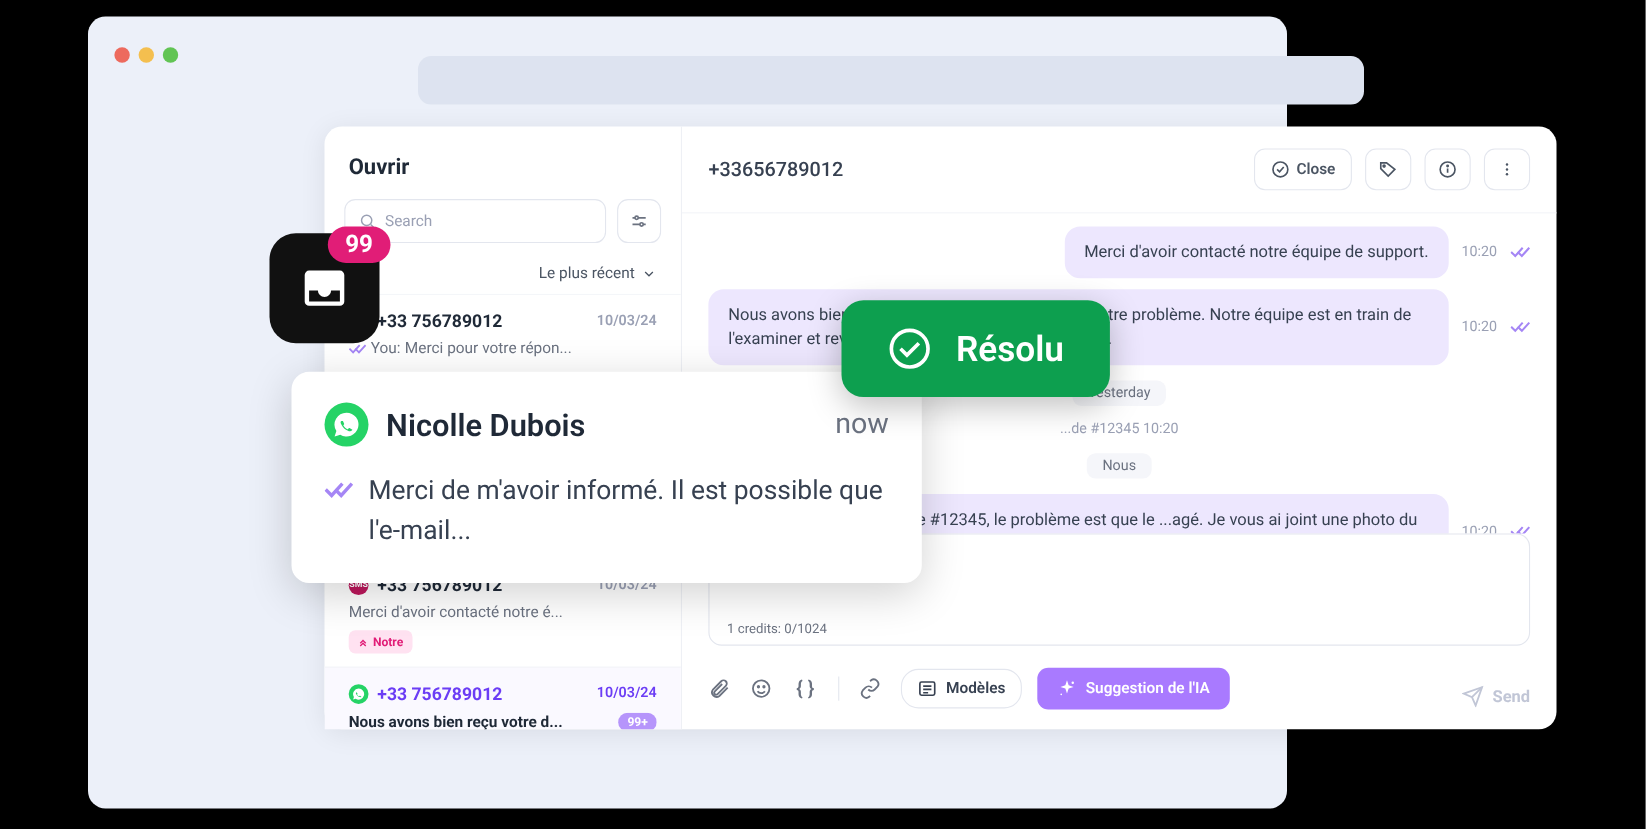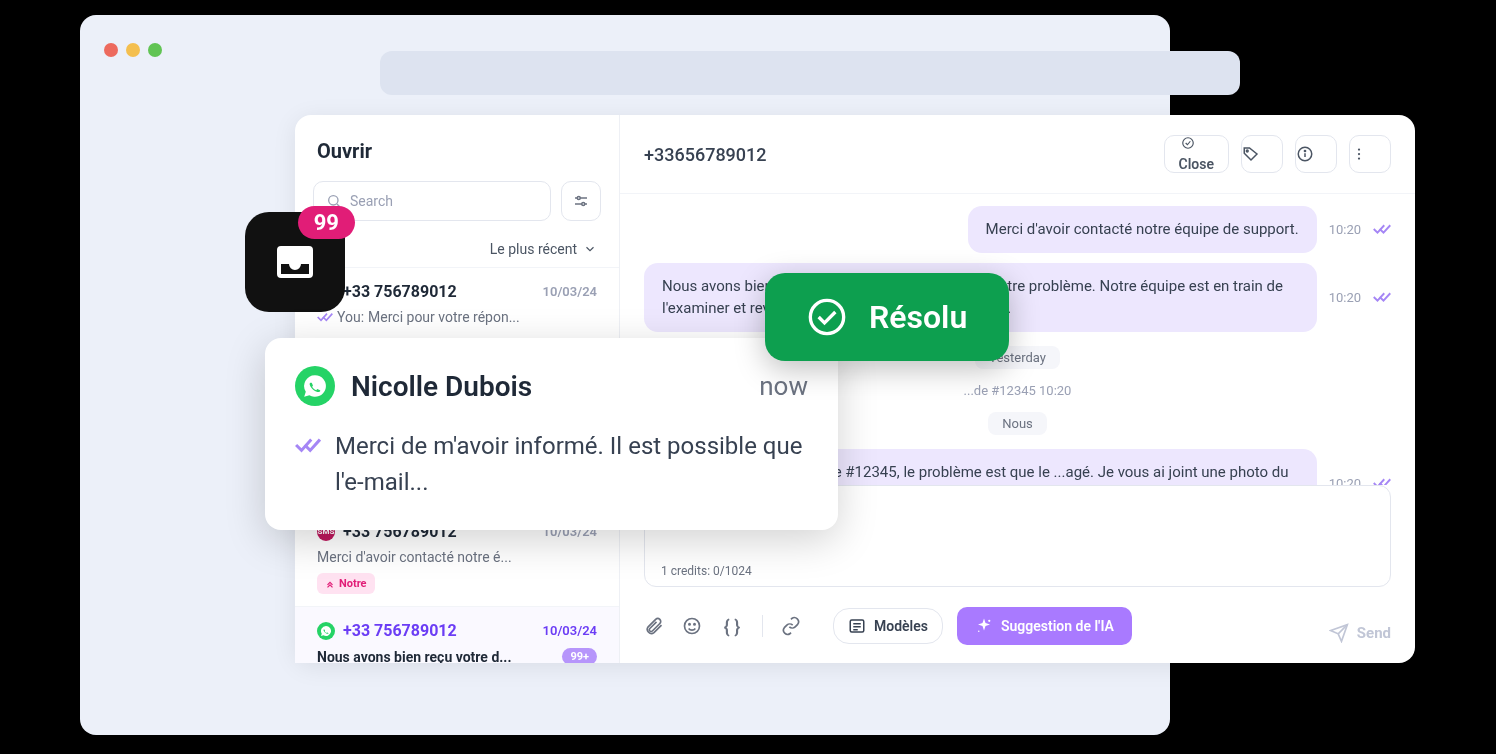--- a/index.html
+++ b/index.html
@@ -37,39 +37,39 @@
 .pill.high { background: #ffe2f1; color: #e11d77; }
 .badge-count { background: #b695fb; color: #fff; font-size: 11px; font-weight: 700; padding: 2px 8px; border-radius: 10px; }
 
 .channel-ico { width: 18px; height: 18px; border-radius: 50%; display: inline-flex; align-items: center; justify-content: center; font-size: 8px; font-weight: 700; color: #fff; }
 .channel-ico.wa { background: #25d366; }
 .channel-ico.sms { background: #be185d; }
 
 .main { flex: 1; display: flex; flex-direction: column; }
 .header { display: flex; align-items: center; padding: 20px 24px; gap: 12px; border-bottom: 1px solid #f2f4f8; }
 .header-title { font-size: 18px; font-weight: 500; color: #374151; flex: 1; }
-.hdr-btn { border: 1px solid #e3e6ee; border-radius: 10px; height: 38px; display: flex; align-items: flex-start; justify-content: center; color: #4b5563; font-size: 14px; font-weight: 600; padding: 0 14px; gap: 6px; flex-direction: column; }
+.hdr-btn { border: 1px solid #e3e6ee; border-radius: 10px; height: 38px; display: flex; align-items: center; justify-content: center; color: #4b5563; font-size: 14px; font-weight: 600; padding: 0 14px; gap: 6px; }
 .hdr-icon-btn { width: 42px; padding: 0; }
 
 .messages { flex: 1; padding: 12px 24px; display: flex; flex-direction: column; gap: 10px; overflow: hidden; }
 .msg-row { display: flex; align-items: center; gap: 12px; justify-content: flex-end; }
 .msg-bubble { background: #ede7fe; color: #374151; padding: 12px 18px; border-radius: 14px; font-size: 15px; max-width: 680px; line-height: 1.5; }
 .msg-time { font-size: 13px; color: #9aa0b4; }
 .msg-check { color: #a586f5; }
 .date-sep { text-align: center; font-size: 13px; color: #6b7280; background: #f5f6fa; align-self: center; padding: 4px 14px; border-radius: 8px; margin: 4px 0; }
 .sys-note { text-align: center; font-size: 13px; color: #9aa0b4; }
 
 .composer { margin: 0 24px 10px; border: 1px solid #e3e6ee; border-radius: 12px; padding: 14px 16px 8px; }
 .composer-input { color: #9aa0b4; font-size: 19px; min-height: 56px; }
 .composer-footer { font-size: 12px; color: #6b7280; margin-top: 8px; }
 
 .toolbar { display: flex; align-items: center; gap: 14px; padding: 10px 24px 18px; }
 .tool-ico { color: #6b7280; width: 24px; text-align: center; }
 .divider { width: 1px; height: 22px; background: #e3e6ee; margin: 0 4px; }
-.models-btn { border: 1px solid #e3e6ee; border-radius: 16px; padding: 8px 14px; font-size: 14px; font-weight: 600; color: #374151; display: flex; align-items: center; gap: 8px; margin-left: 14px; }
+.models-btn { border: 1px solid #e3e6ee; border-radius: 16px; padding: 8px 14px; font-size: 14px; font-weight: 600; color: #374151; display: flex; align-items: center; gap: 8px; }
 .ai-btn { background: #a97aff; color: #fff; border-radius: 10px; padding: 10px 18px; font-size: 14px; font-weight: 600; display: flex; align-items: center; gap: 8px; }
 .send-btn { margin-left: auto; color: #c1c6d6; font-size: 15px; font-weight: 700; display: flex; align-items: center; gap: 8px; margin-top: 14px; }
 
 .inbox-tile { position: absolute; left: 245px; top: 212px; width: 100px; height: 100px; background: #111; border-radius: 24px; display: flex; align-items: center; justify-content: center; }
 .inbox-tile .badge { position: absolute; top: -6px; right: -10px; background: #e11d77; color: #fff; font-weight: 700; font-size: 22px; padding: 4px 16px; border-radius: 20px; }
 
 .popup-card { position: absolute; left: 265px; top: 338px; width: 573px; background: #fff; border-radius: 16px; box-shadow: 0 10px 40px rgba(0,0,0,0.18); padding: 28px 30px 30px; }
 .popup-row1 { display: flex; align-items: center; gap: 16px; }
 .popup-name { font-size: 28px; font-weight: 600; color: #1f2937; flex: 1; }
 .popup-time { font-size: 26px; color: #6b7280; }

